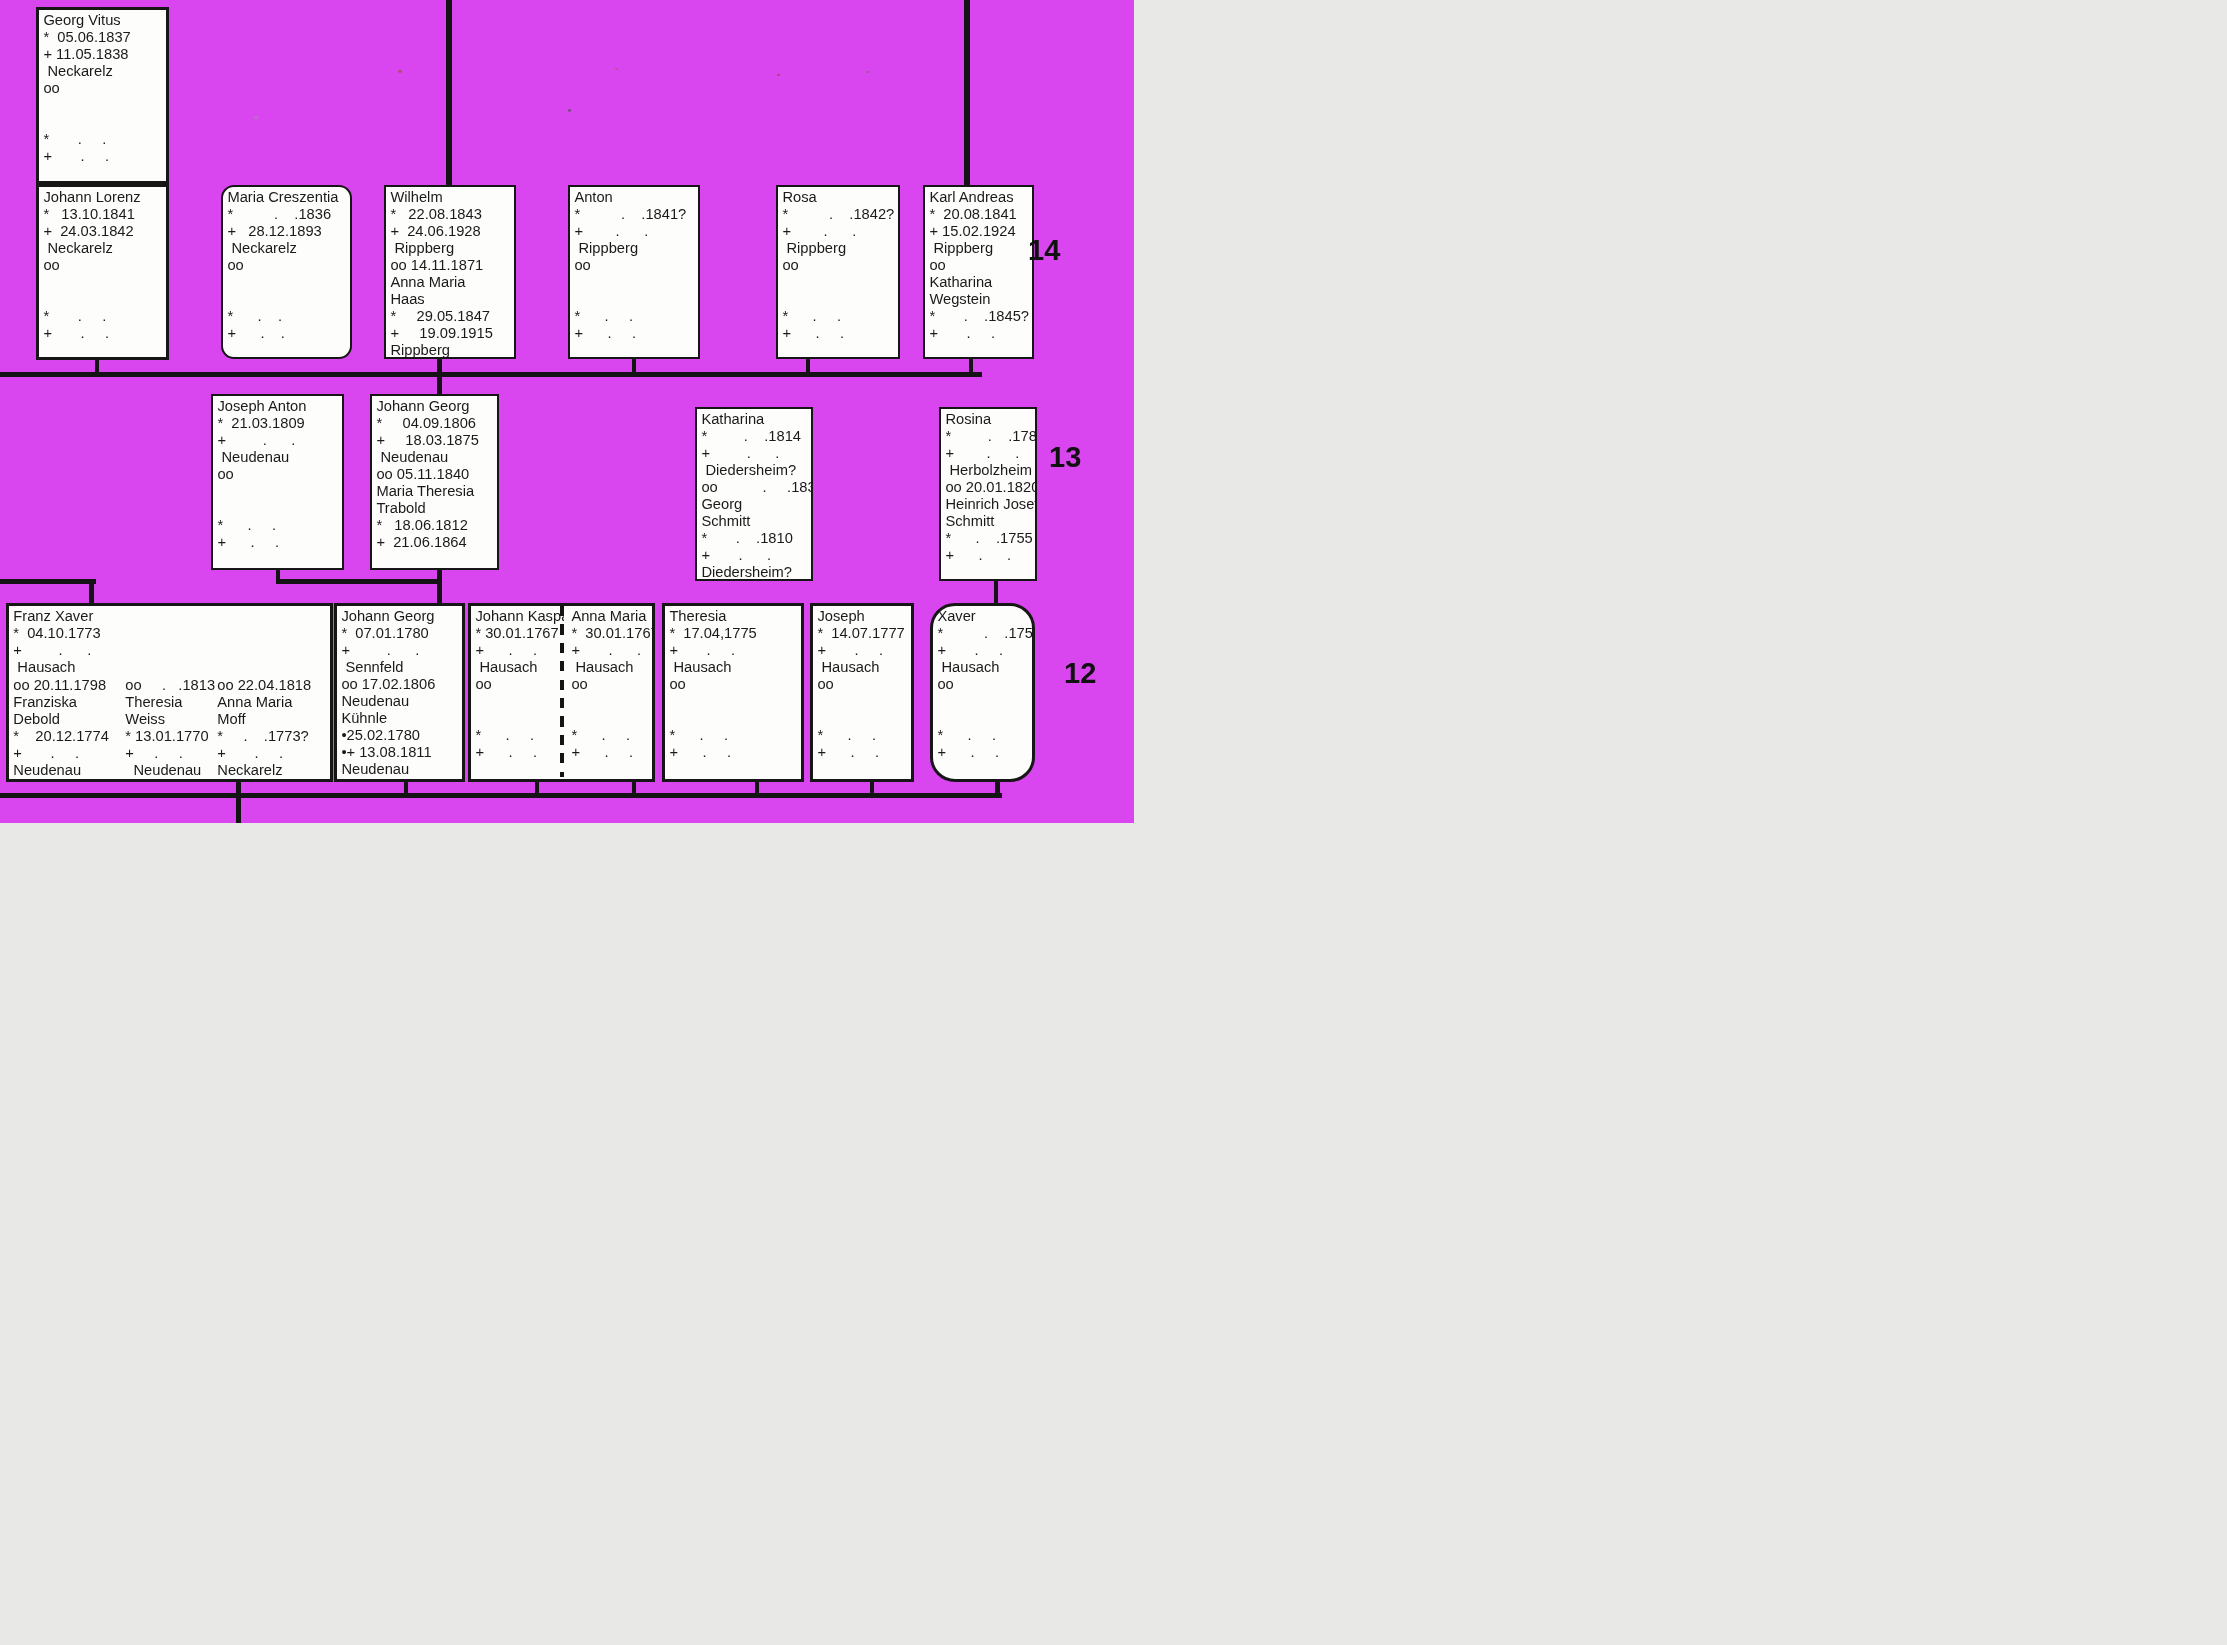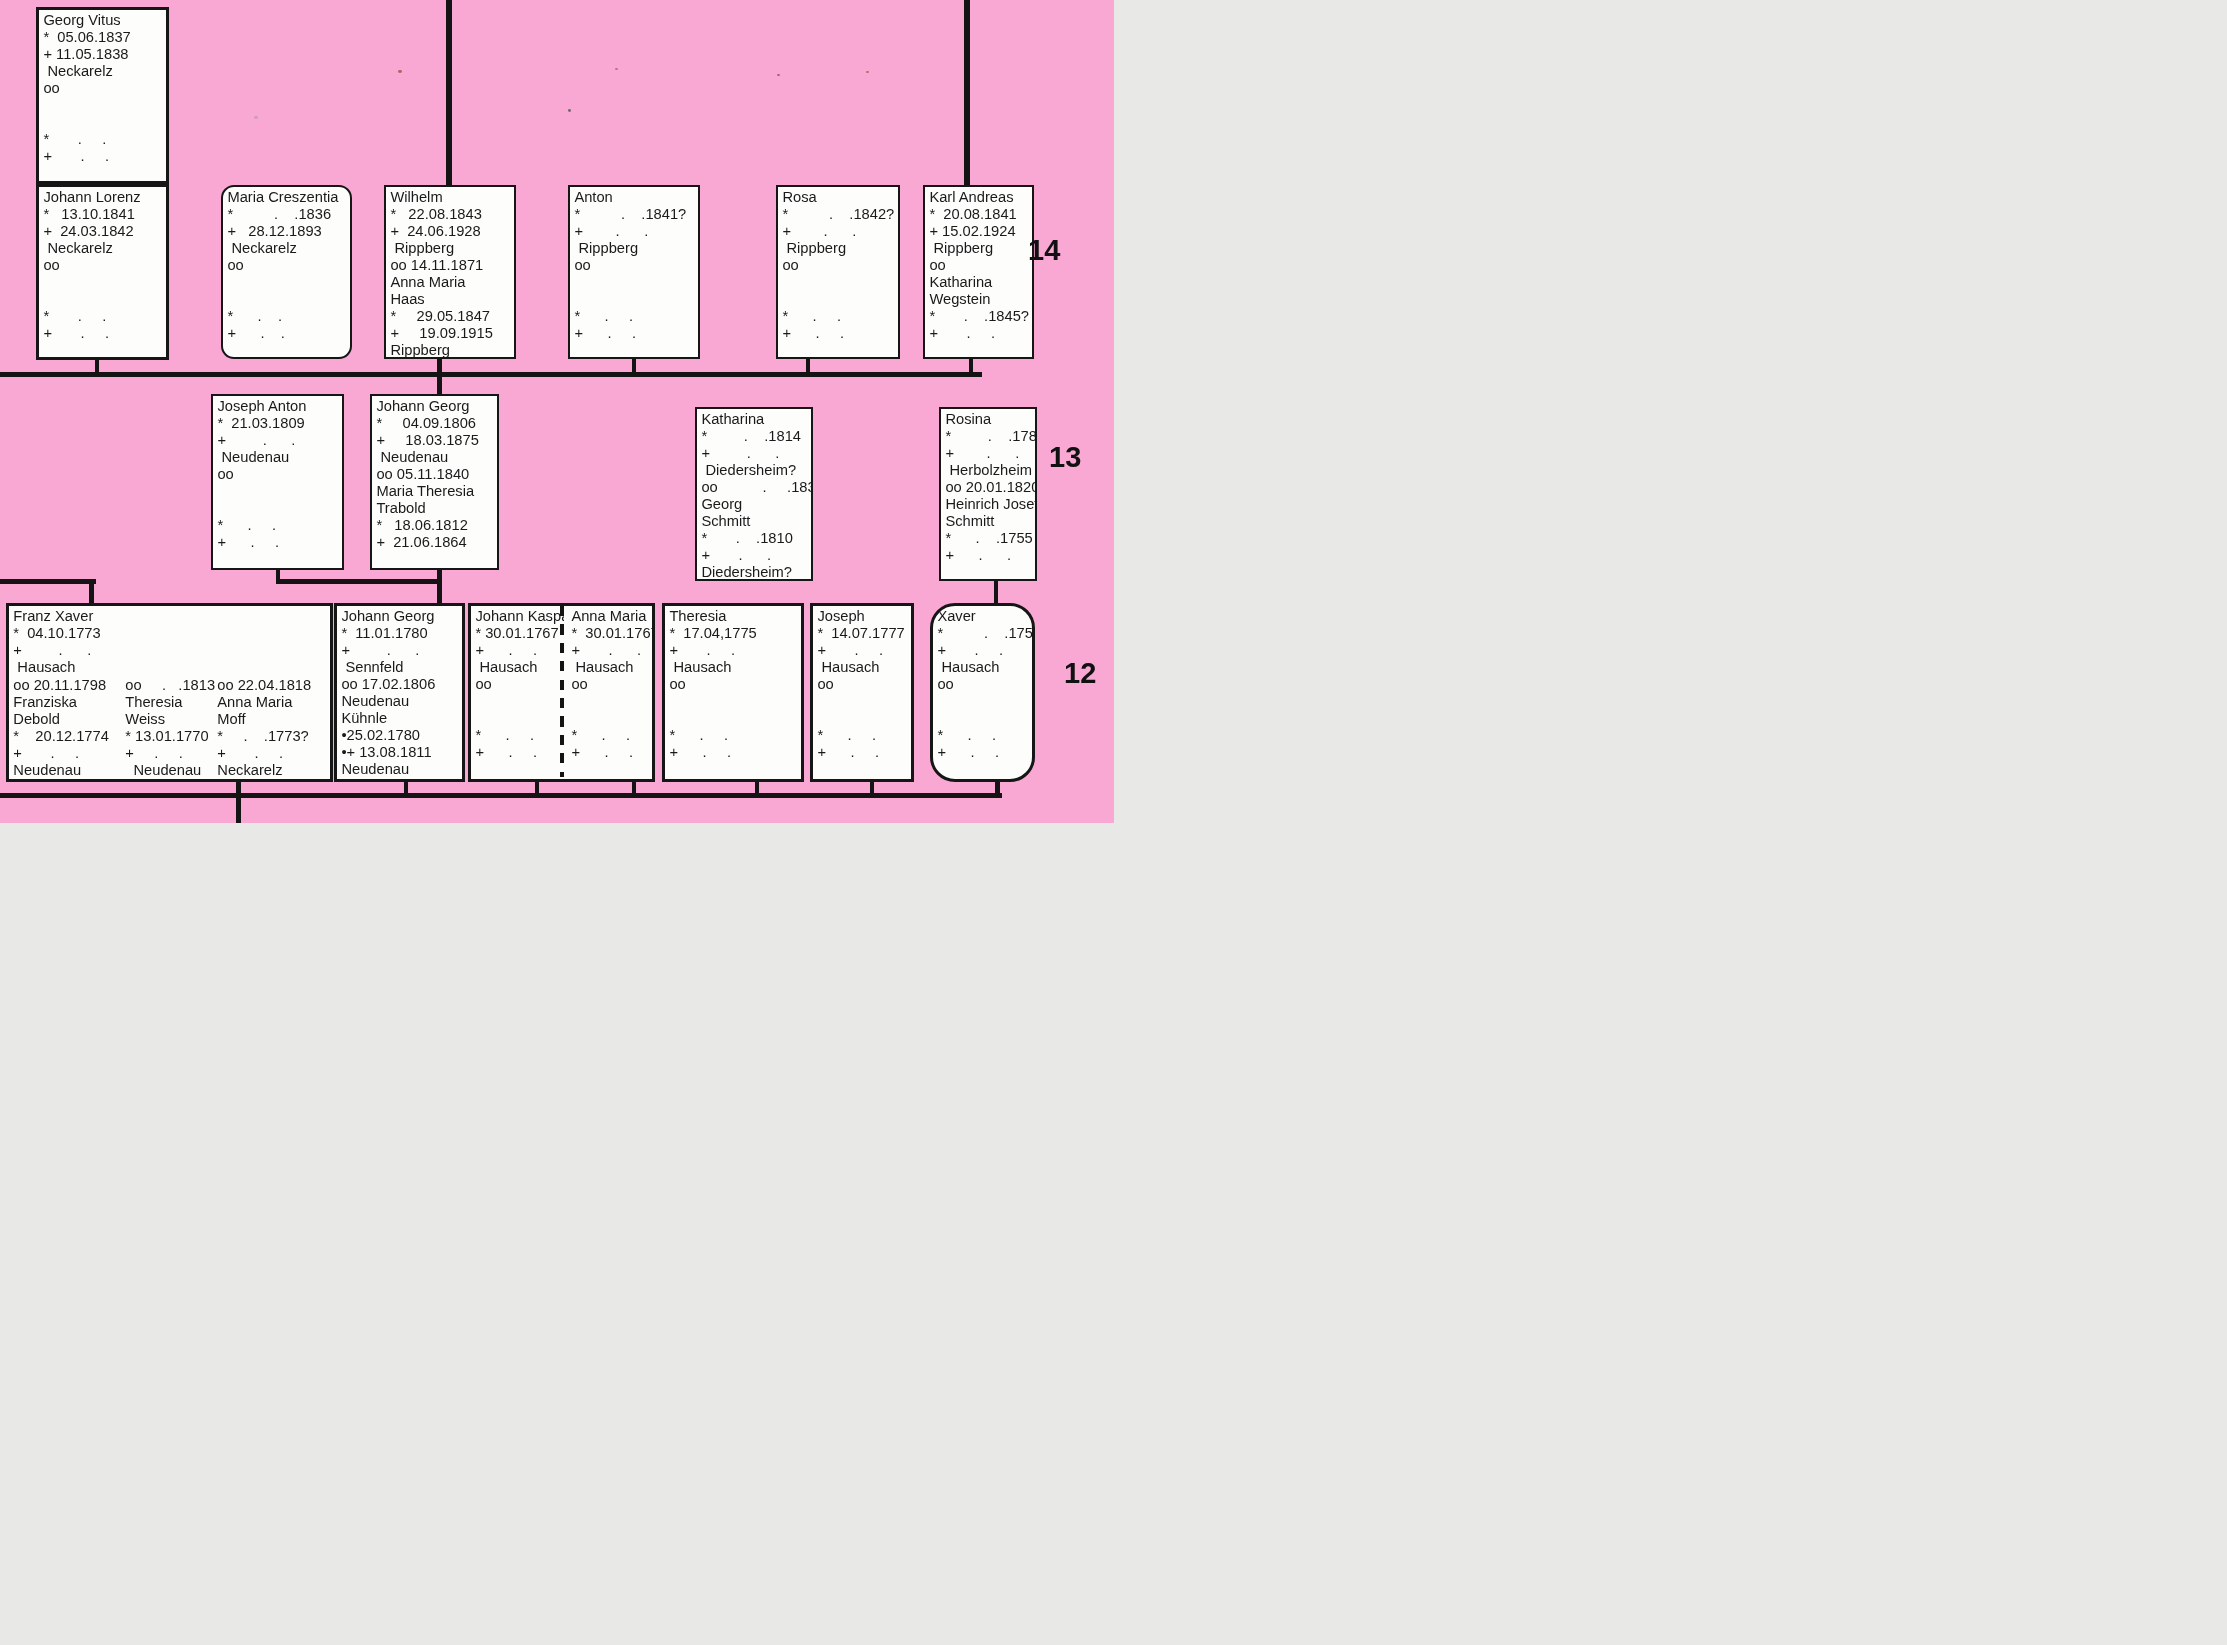--- a/index.html
+++ b/index.html
@@ -1,19 +1,19 @@
 <!DOCTYPE html>
 <html style="font-size:11.8px"><head>
 <meta charset="utf-8">
 <style>
   html,body{margin:0;padding:0;background:#e8e8e6;}
   .page{
     position:relative;width:1114px;height:823px;
-    background:#f9a8d4;overflow:hidden;
-    font-family:"Liberation Sans", sans-serif;color:#1a1a1a;
+    background:#d946ef;overflow:hidden;
+    font-family:"Liberation Sans", sans-serif;color:#1a1a1a;padding-left:20px;
   }
   .pbox{
     position:absolute;box-sizing:border-box;
     border:3.7px solid #161616;background:#fdfdfc;overflow:hidden;
   }
   .pbox.thin{border-width:2.9px;}
   .lines{padding:1.5px 0 0 4.4px;font-size:14.7px;line-height:17px;white-space:pre;}
   .ln{white-space:pre;height:17px;}
   .conn{position:absolute;background:#141414;}
   .dashv{
@@ -96,21 +96,21 @@
 
   <div class="pbox" style="left:5.9px;top:603px;width:327px;height:179px;">
     <div class="lines"><div class="ln">Franz Xaver</div><div class="ln">*  04.10.1773</div><div class="ln">+         .      .</div><div class="ln"> Hausach</div></div>
     <div class="fxwrap" style="height:101px;">
       <div class="fxcol lines" style="left:0px;width:112px;"><div class="ln">oo 20.11.1798</div><div class="ln">Franziska</div><div class="ln">Debold</div><div class="ln">*    20.12.1774</div><div class="ln">+       .     .</div><div class="ln">Neudenau</div></div>
       <div class="fxcol lines" style="left:112px;width:92px;"><div class="ln">oo     .   .1813</div><div class="ln">Theresia</div><div class="ln">Weiss</div><div class="ln">* 13.01.1770</div><div class="ln">+     .     .</div><div class="ln">  Neudenau</div></div>
       <div class="fxcol lines" style="left:204px;width:114px;"><div class="ln">oo 22.04.1818</div><div class="ln">Anna Maria</div><div class="ln">Moff</div><div class="ln">*     .    .1773?</div><div class="ln">+       .     .</div><div class="ln">Neckarelz</div></div>
     </div>
   </div>
   <div class="pbox" style="left:334px;top:603px;width:131px;height:179px;">
-    <div class="lines"><div class="ln">Johann Georg</div><div class="ln">*  11.01.1780</div><div class="ln">+         .      .</div><div class="ln"> Sennfeld</div><div class="ln">oo 17.02.1806</div><div class="ln">Neudenau</div><div class="ln">Kühnle</div><div class="ln">•25.02.1780</div><div class="ln">•+ 13.08.1811</div><div class="ln">Neudenau</div></div>
+    <div class="lines"><div class="ln">Johann Georg</div><div class="ln">*  07.01.1780</div><div class="ln">+         .      .</div><div class="ln"> Sennfeld</div><div class="ln">oo 17.02.1806</div><div class="ln">Neudenau</div><div class="ln">Kühnle</div><div class="ln">•25.02.1780</div><div class="ln">•+ 13.08.1811</div><div class="ln">Neudenau</div></div>
   </div>
   <div class="pbox" style="left:468px;top:603px;width:187px;height:179px;">
     <div class="lines fxcol" style="left:0;width:89px;height:171px;"><div class="ln">Johann Kaspar</div><div class="ln">* 30.01.1767</div><div class="ln">+      .     .</div><div class="ln"> Hausach</div><div class="ln">oo</div><div class="ln">&nbsp;</div><div class="ln">&nbsp;</div><div class="ln">*      .     .</div><div class="ln">+      .     .</div></div>
     <div class="dashv" style="left:89px;top:0;height:171px;"></div>
     <div class="lines fxcol" style="left:96px;width:84px;height:171px;"><div class="ln">Anna Maria</div><div class="ln">*  30.01.1767</div><div class="ln">+       .      .</div><div class="ln"> Hausach</div><div class="ln">oo</div><div class="ln">&nbsp;</div><div class="ln">&nbsp;</div><div class="ln">*      .     .</div><div class="ln">+      .     .</div></div>
   </div>
   <div class="pbox" style="left:662px;top:603px;width:142px;height:179px;">
     <div class="lines"><div class="ln">Theresia</div><div class="ln">*  17.04,1775</div><div class="ln">+       .     .</div><div class="ln"> Hausach</div><div class="ln">oo</div><div class="ln">&nbsp;</div><div class="ln">&nbsp;</div><div class="ln">*      .     .</div><div class="ln">+      .     .</div></div>
   </div>
   <div class="pbox" style="left:810px;top:603px;width:104px;height:179px;">

